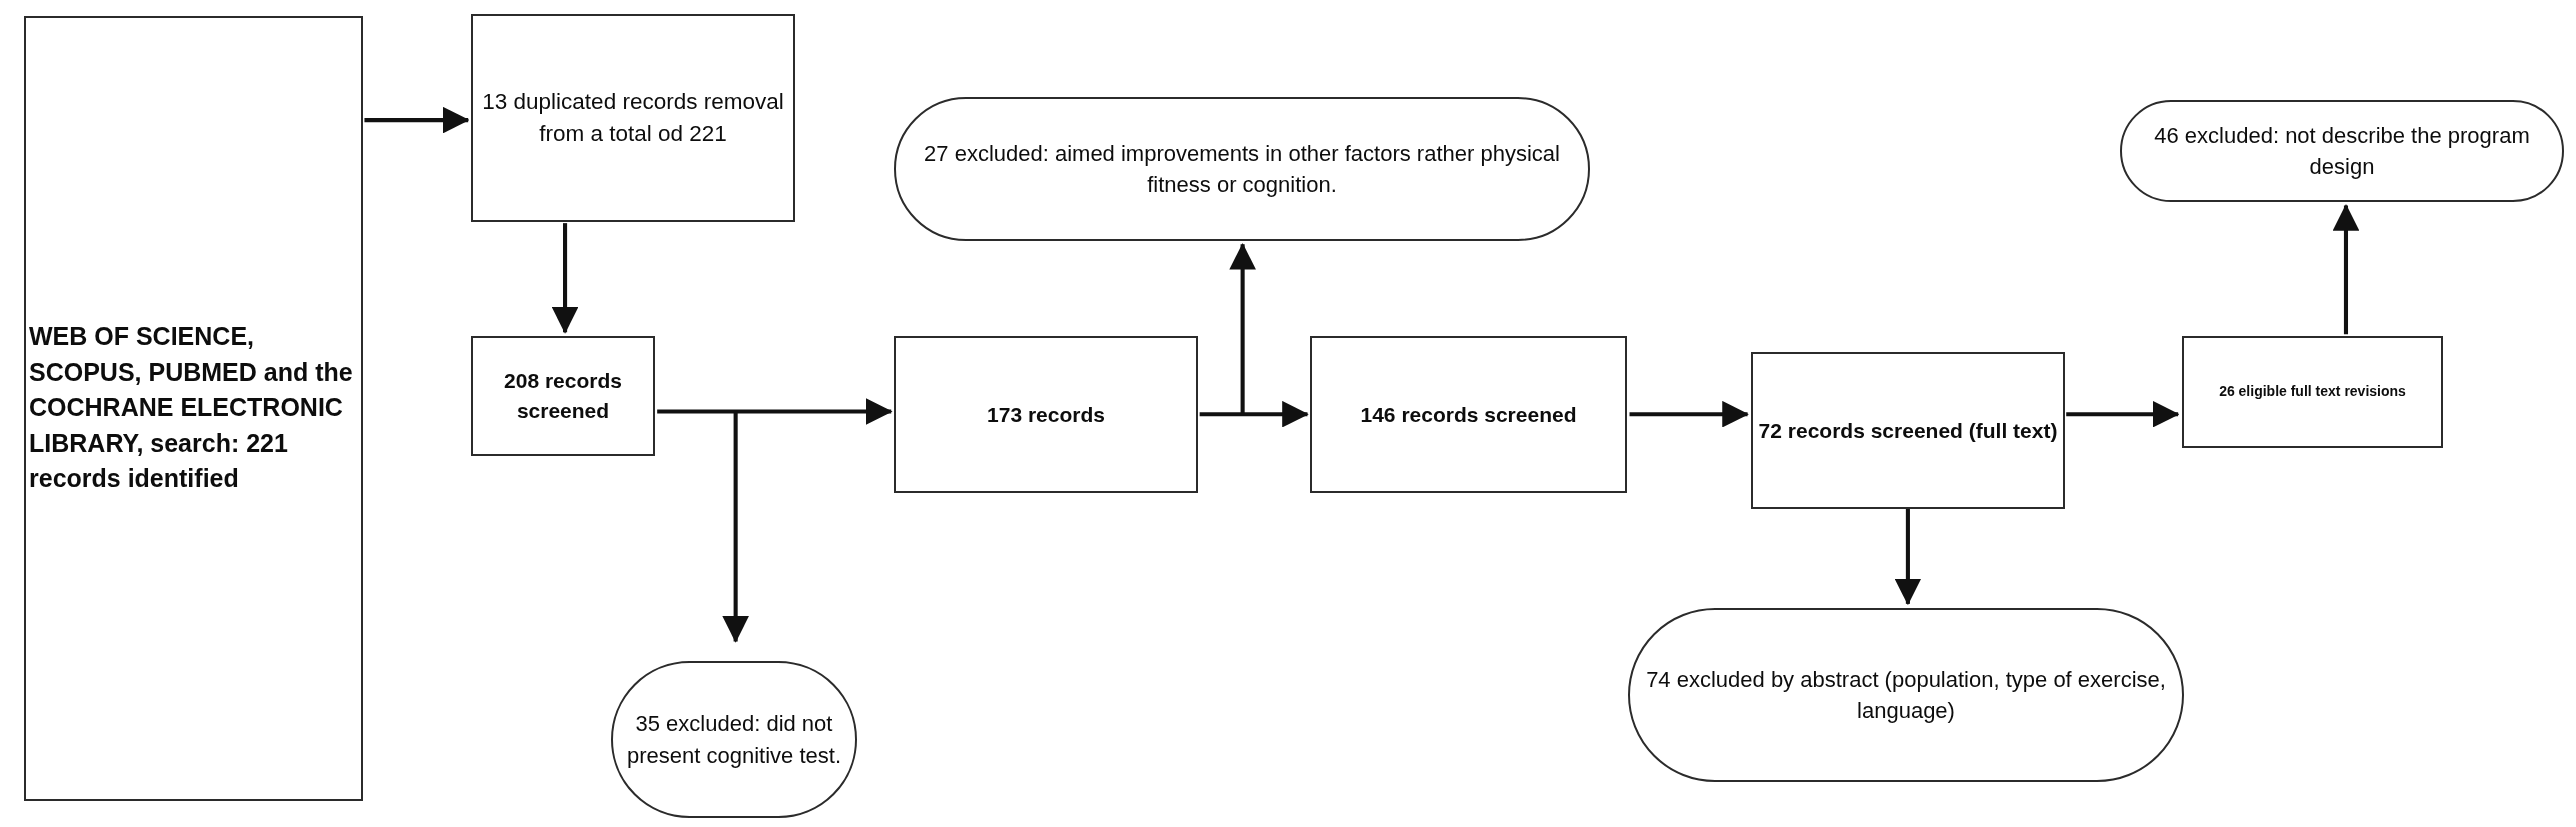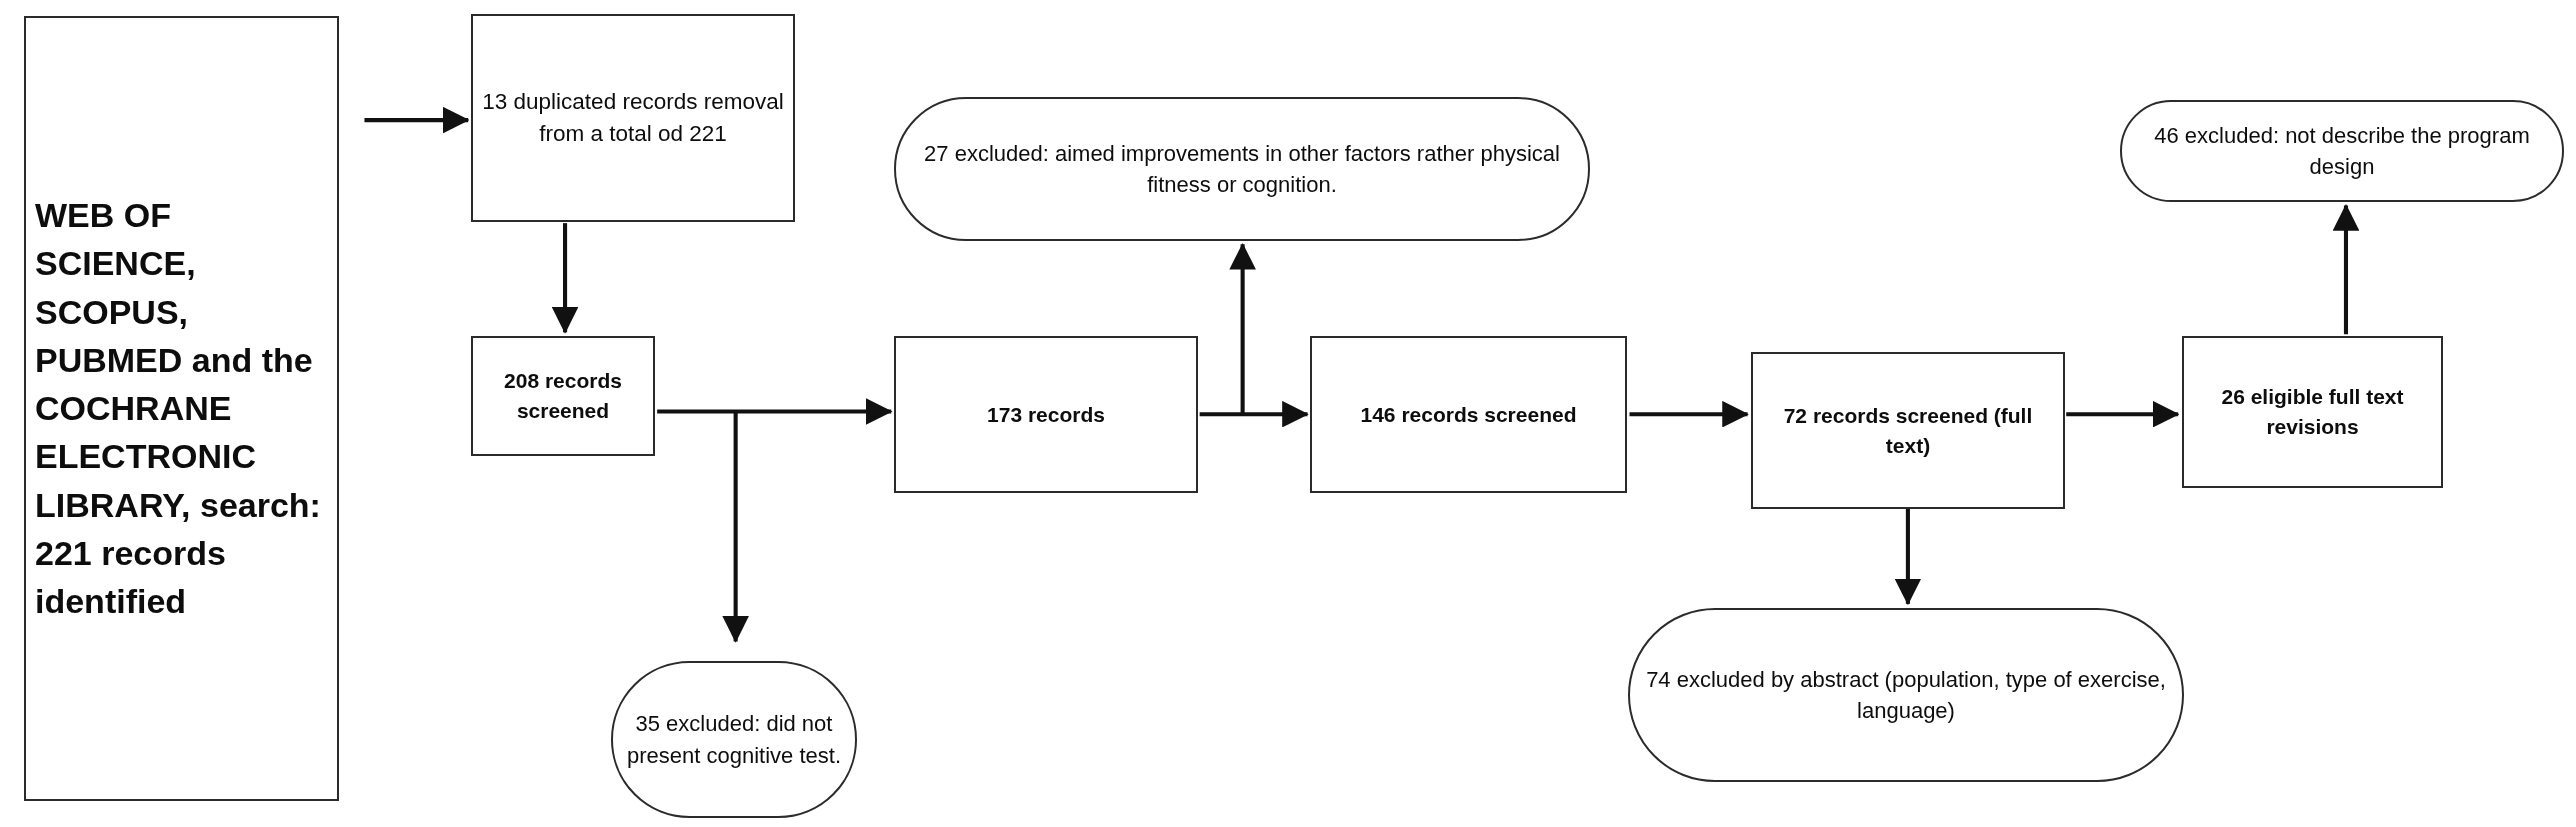--- a/index.html
+++ b/index.html
@@ -22,21 +22,21 @@
     border: 2px solid #2b2b2b;
     display: flex;
     align-items: center;
     justify-content: center;
     text-align: center;
     color: #0d0d0d;
   }
   .node .txt {
     display: block;
     width: 100%;
-    padding: 0 9px;
+    padding: 0 3px;
     box-sizing: border-box;
     line-height: 1.42;
     white-space: pre-line;
   }
   .rect { border-radius: 0; }
   .stadium { border-radius: 75px; }
   .bold .txt { font-weight: bold; }
 
   
   #edges {
@@ -93,21 +93,21 @@
 
     <g>
       <path d="M 2795 724 L 2795 885" stroke="#111111" stroke-width="6" fill="none" marker-end="url(#ah)"></path>
     </g>
 
     <g>
       <path d="M 3437 490 L 3437 301" stroke="#111111" stroke-width="6" fill="none" marker-end="url(#ah)"></path>
     </g>
   </svg>
 
-  <div class="node rect bold" style="left:24px; top:15.7px; width:315px; height:785px; font-size:34px;">
+  <div class="node rect bold" style="left:24px; top:15.7px; width:339px; height:785px; font-size:25px;">
     <span class="txt" style="text-align:left;">WEB OF SCIENCE, SCOPUS, PUBMED and the COCHRANE ELECTRONIC LIBRARY, search: 221 records identified</span>
   </div>
 
   <div class="node rect" style="left:471px; top:13.7px; width:324px; height:208px; font-size:22.5px;">
     <span class="txt">13 duplicated records removal from a total od 221</span>
   </div>
 
   <div class="node rect bold" style="left:471px; top:336px; width:184px; height:120px; font-size:21px;">
     <span class="txt">208 records screened</span>
   </div>
@@ -117,21 +117,21 @@
   </div>
 
   <div class="node rect bold" style="left:1310px; top:336px; width:317px; height:157px; font-size:21px;">
     <span class="txt">146 records screened</span>
   </div>
 
   <div class="node rect bold" style="left:1751px; top:352px; width:314px; height:157px; font-size:21px;">
     <span class="txt">72 records screened (full text)</span>
   </div>
 
-  <div class="node rect bold" style="left:2182px; top:336px; width:261px; height:152px; font-size:21px;">
+  <div class="node rect bold" style="left:2182px; top:336px; width:261px; height:112px; font-size:14px;">
     <span class="txt">26 eligible full text revisions</span>
   </div>
 
   <div class="node stadium" style="left:894px; top:97px; width:696px; height:144px; font-size:22px;">
     <span class="txt">27 excluded: aimed improvements in other factors rather physical fitness or cognition.</span>
   </div>
 
   <div class="node stadium" style="left:2120px; top:100px; width:444px; height:102px; font-size:22px; border-radius:51px;justify-content:center;">
     <span class="txt">46 excluded: not describe the program design</span>
   </div>

